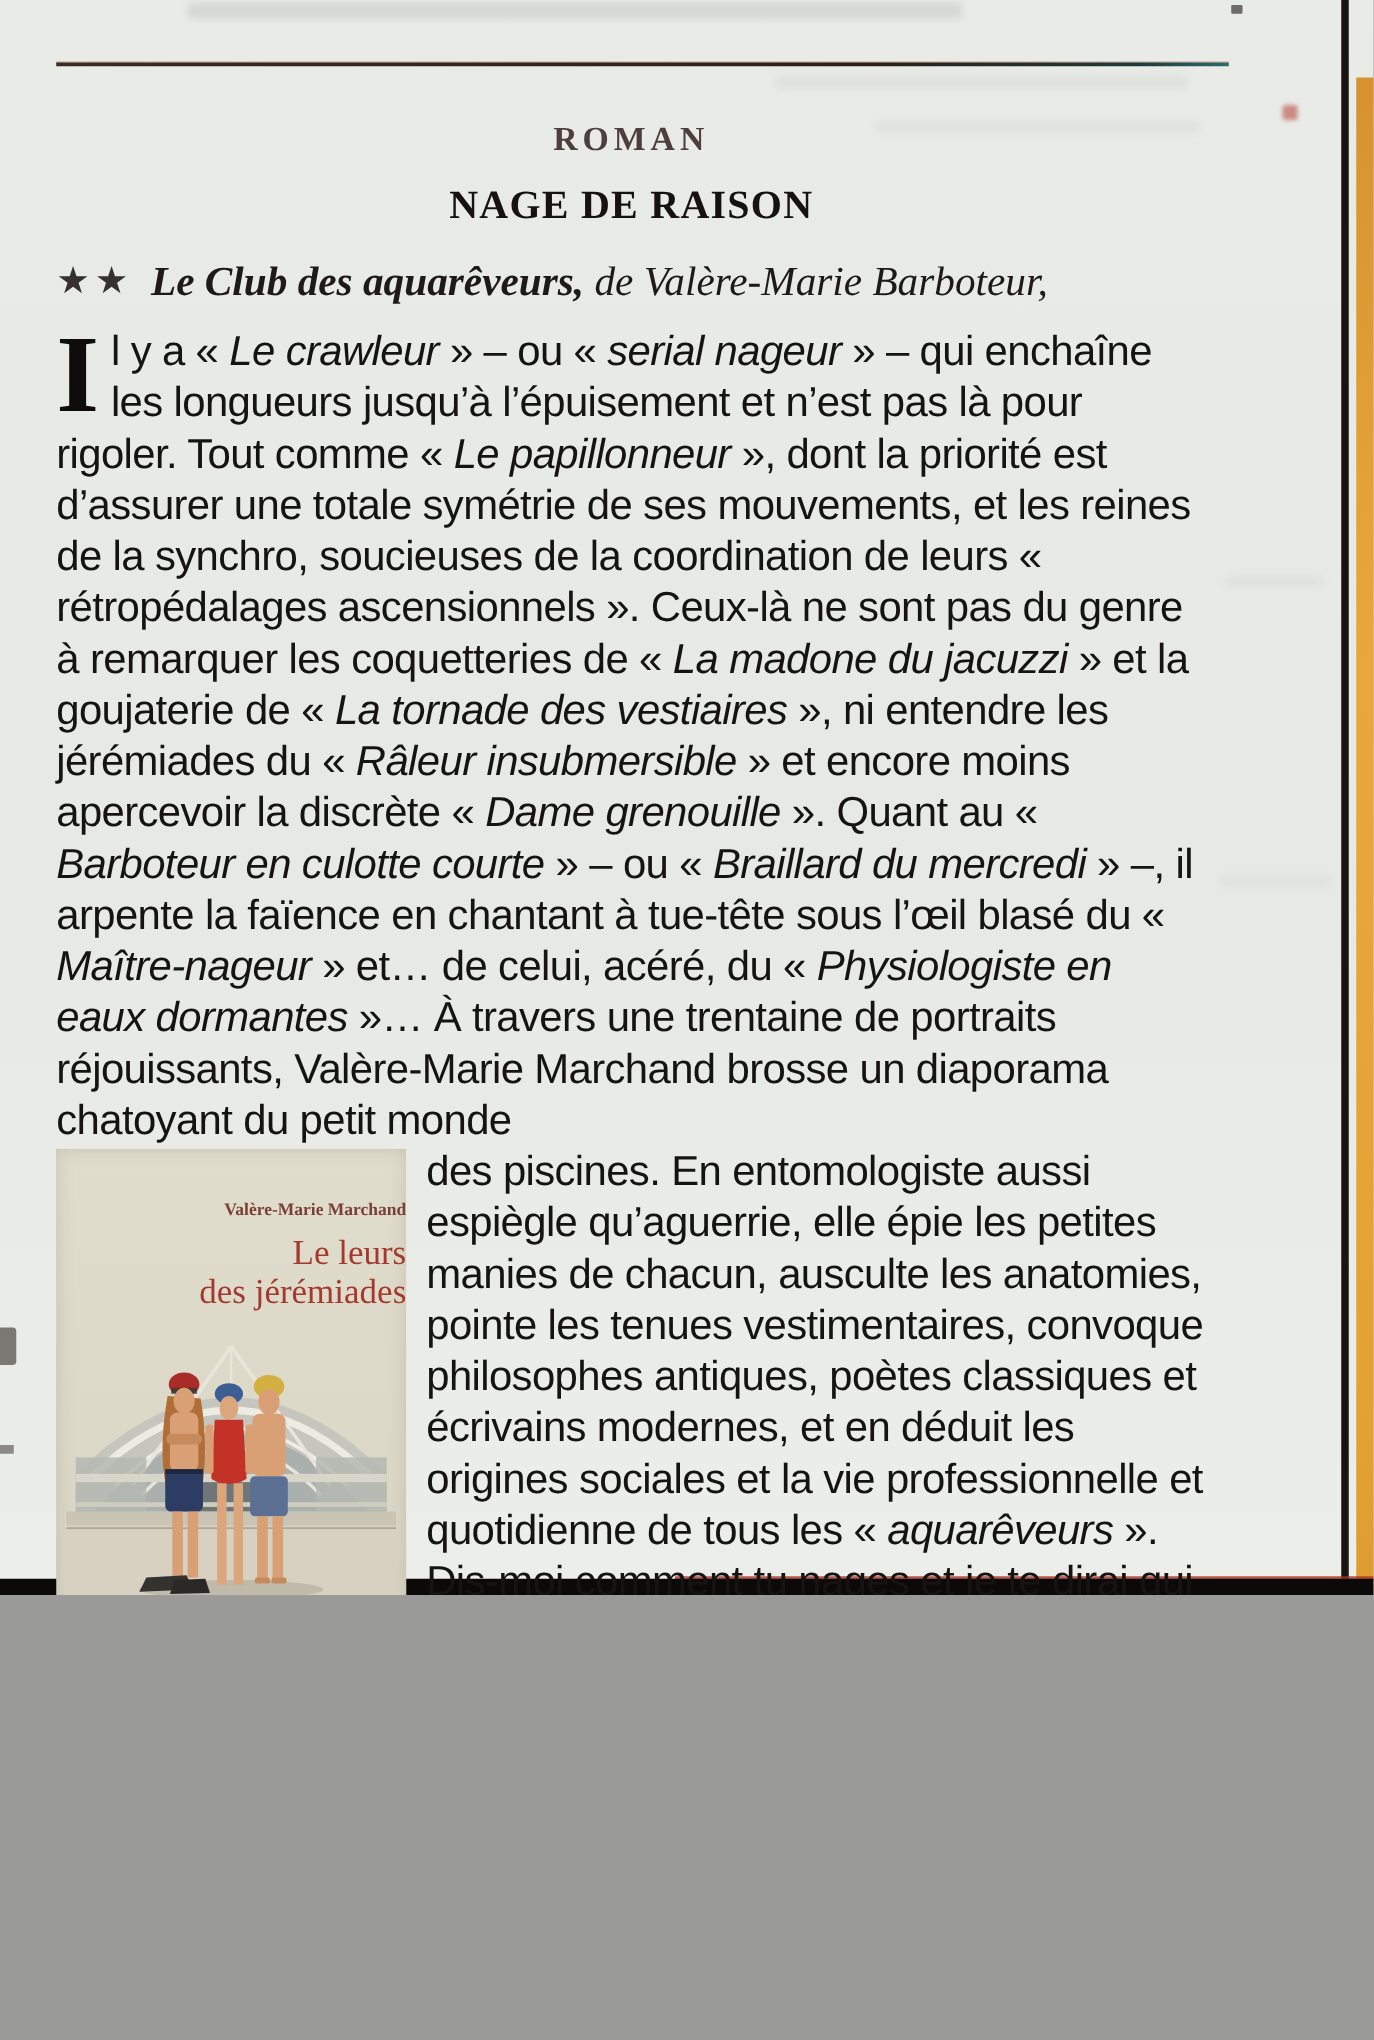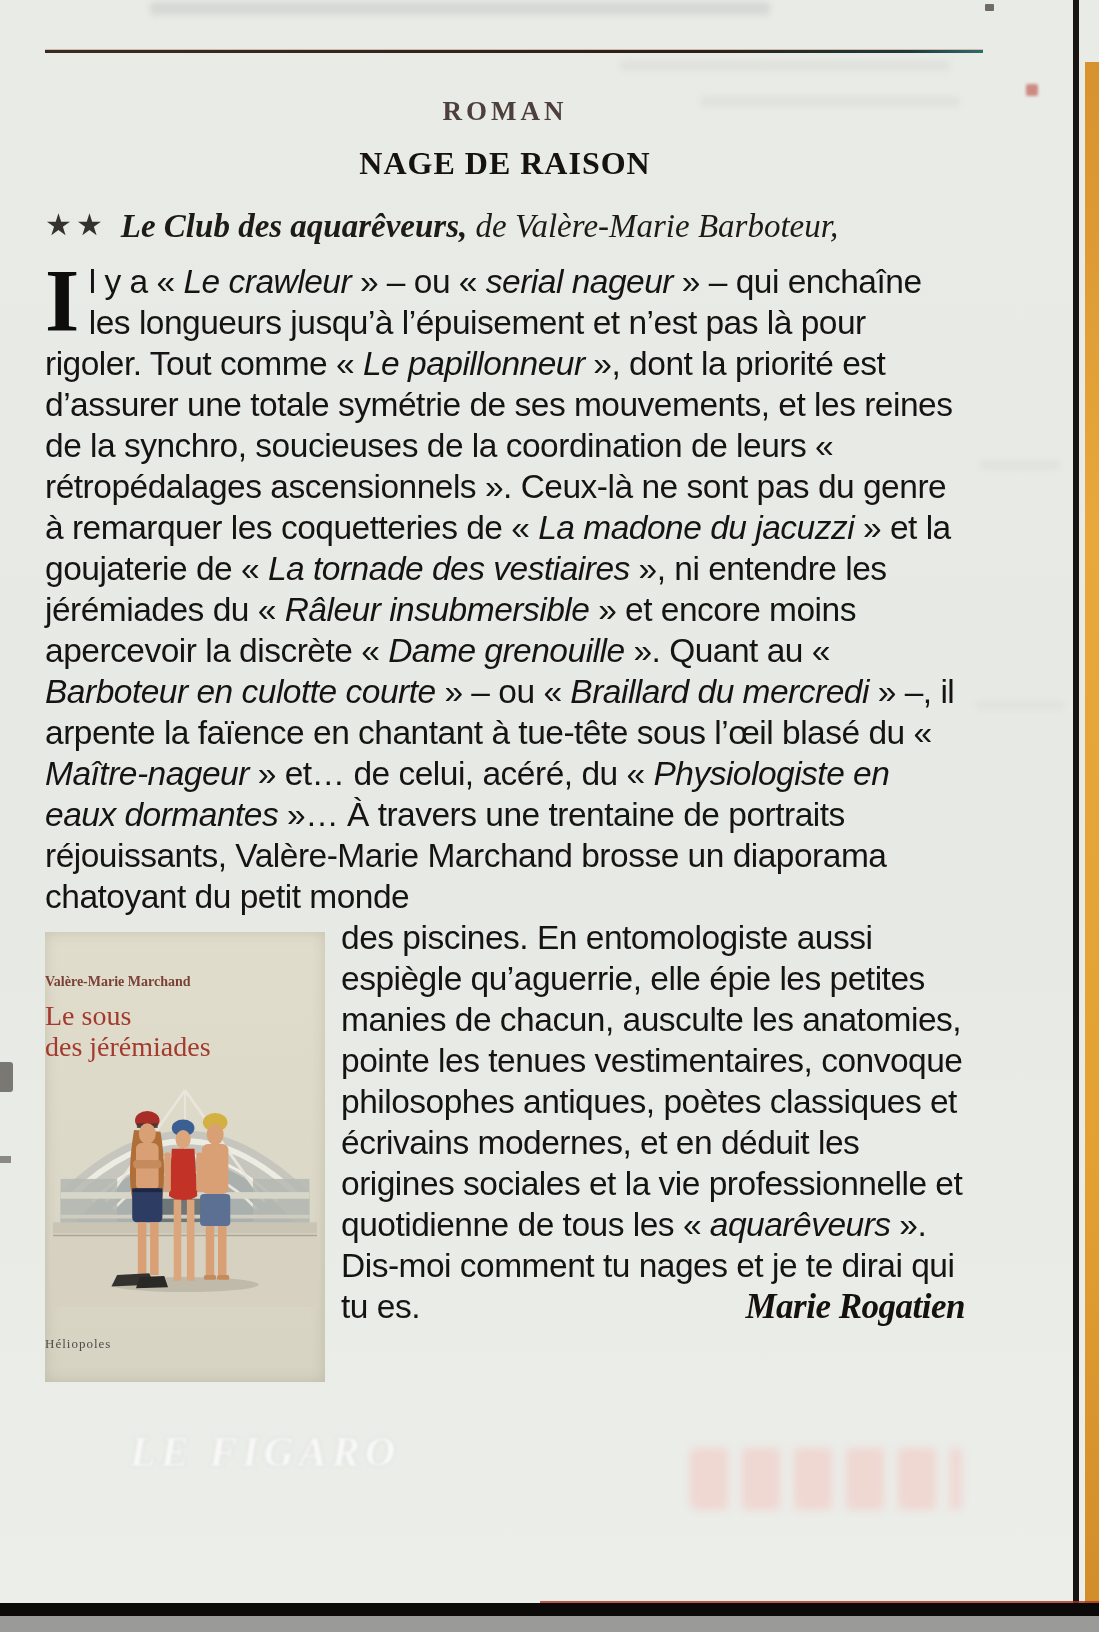--- a/index.html
+++ b/index.html
@@ -1,18 +1,18 @@
 <!DOCTYPE html>
 <html lang="fr"><head>
 <meta charset="utf-8">
 <style>
   html,body{margin:0;padding:0;background:#9a9a98;}
   #page{
     position:relative;
-    width:1099px;height:1616px;
+    width:1099px;height:1276px;
     background:
       linear-gradient(180deg,#e9ebe7 0%, #e7e9e5 55%, #eceeea 100%);
     overflow:hidden;
     font-family:"Liberation Sans", sans-serif;
     color:#181614;
   }
   
   .top-rule{position:absolute;left:45px;top:50px;width:938px;height:3px;
     background:linear-gradient(90deg,#362c22 0%,#2b2118 70%,#1e3a3a 92%,#2e6b6b 100%);
     box-shadow:0 -1px 0 rgba(170,90,60,.35);}
@@ -53,24 +53,24 @@
   .stars{font-style:normal;color:#35312f;font-size:30px;letter-spacing:4px;margin-right:14px;
     position:relative;top:-2px;}
   .book-title{font-weight:bold;text-align:right;}
   
   .body-text{font-size:33.5px;line-height:41px;letter-spacing:-0.5px;color:#161412;
     text-align:left;}
   .body-text .it{font-style:italic;}
   .drop-cap{float:left;font-family:"Liberation Serif",serif;font-weight:bold;
     font-size:88px;line-height:76px;padding:2px 10px 0 0;color:#0f0d0b;}
   
-  .cover{display:block;float:left;width:280px;height:450px;margin:15px 16px 4px 0;
+  .cover{display:block;float:left;width:280px;height:450px;margin:2px 16px 4px 0;
     background:linear-gradient(180deg,#e1ddcd,#dcd8c7 60%,#d7d3c2);
     box-shadow:inset 0 0 14px rgba(120,115,95,.25);
-    text-align:left;position:relative;font-style:normal;letter-spacing:0;}
+    text-align:right;position:relative;font-style:normal;letter-spacing:0;}
   .cover-author{font-family:"Liberation Serif",serif;font-weight:bold;font-size:14px;
     color:#7a4036;padding-top:42px;line-height:16px;}
   .cover-title{font-family:"Liberation Serif",serif;font-size:28px;color:#a43a2e;
     line-height:31px;margin-top:10px;}
   .cover-art{display:block;margin:12px auto 0 auto;}
   .cover-pub{position:absolute;left:0;right:0;bottom:18px;
     font-size:13px;letter-spacing:1px;color:#4c4c48;font-family:Liberation Serif, serif;}
   
   .signature{font-family:"Liberation Serif",serif;font-weight:bold;font-style:italic;
     font-size:35px;color:#14110e;text-align:right;margin-top:-41px;line-height:41px;padding-left:34px;}
@@ -107,21 +107,21 @@
     </div>
 
     <div class="body-text">
       <span class="drop-cap">I</span><span>l y a « </span><span class="it">Le crawleur</span><span> » – ou « </span><span class="it">serial nageur</span><span> » – qui enchaîne les longueurs jusqu’à l’épuisement et n’est pas là pour rigoler. Tout comme « </span><span class="it">Le papillonneur</span><span> », dont la priorité est d’assurer une totale symétrie de ses mouvements, et les reines de la synchro, soucieuses de la coordination de leurs « rétropédalages ascensionnels ». Ceux-là ne sont pas du genre à remarquer les coquetteries de « </span><span class="it">La madone du jacuzzi</span><span> » et la goujaterie de « </span><span class="it">La tornade des vestiaires</span><span> », ni entendre les jérémiades du « </span><span class="it">Râleur insubmersible</span><span> » et encore moins apercevoir la discrète « </span><span class="it">Dame grenouille</span><span> ». Quant au « </span><span class="it">Barboteur en culotte courte</span><span> » – ou « </span><span class="it">Braillard du mercredi</span><span> » –, il arpente la faïence en chantant à tue-tête sous l’œil blasé du « </span><span class="it">Maître-nageur</span><span> » et… de celui, acéré, du « </span><span class="it">Physiologiste en eaux dormantes</span><span> »… À travers une trentaine de portraits réjouissants, Valère-Marie Marchand brosse un diaporama chatoyant du petit monde</span>
     </div>
 
     <div class="body-text">
       <span class="cover">
         <span style="display:block" class="cover-author">Valère-Marie Marchand</span>
         <span style="display:block" class="cover-title">
-          <span style="display:block">Le sous</span>
+          <span style="display:block">Le leurs</span>
           <span style="display:block">des jérémiades</span>
         </span>
         <svg class="cover-art" width="264" height="240" viewBox="0 0 280 240" aria-hidden="true">
 
           <path d="M8,152 L8,118 Q140,-12 272,118 L272,152 Z" fill="#c6c6be"></path>
           <path d="M24,150 Q140,18 256,150 Z" fill="#aab0ae"></path>
           <path d="M20,122 Q140,6 260,122" fill="none" stroke="#edece3" stroke-width="6"></path>
           <path d="M42,128 Q140,30 238,128" fill="none" stroke="#f0eee6" stroke-width="3"></path>
           <path d="M64,136 Q140,56 216,136" fill="none" stroke="#e7e5da" stroke-width="3"></path>
           <line x1="140" y1="10" x2="56" y2="128" stroke="#e8e6dc" stroke-width="3"></line>

